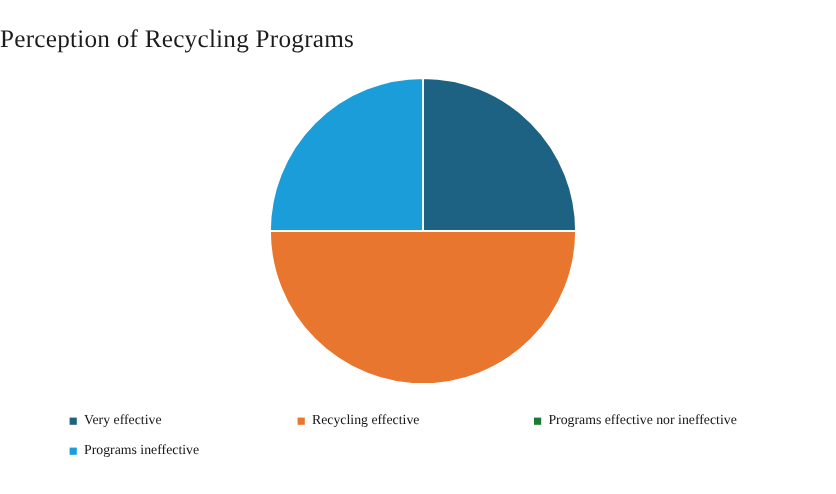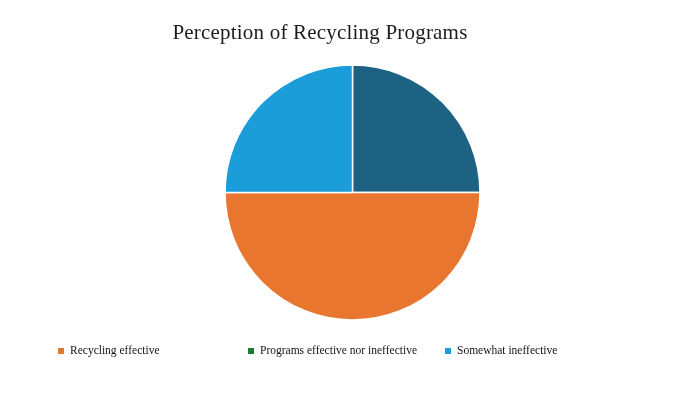--- a/index.html
+++ b/index.html
@@ -18,21 +18,20 @@
   #chart-root {
     position: absolute;
     inset: 0;
     background: #ffffff;
   }
   #chart-title {
     position: absolute;
     top: 20px;
     left: 0;
     width: 640px;
-    text-align: center;
     font-size: 21px;
     font-weight: 400;
     letter-spacing: 0.2px;
     color: #1c1c1c;
     font-family: "Liberation Serif", "DejaVu Serif", serif;
   }
   #pie-wrap {
     position: absolute;
     left: 224px;
     top: 64px;
@@ -87,32 +86,36 @@
       <g id="pie-wedges">
           <path d="M 128.5 128.5 L 128.500 1.000 A 127.5 127.5 0 0 1 256.000 128.500 Z" fill="#1d6183" stroke="#ffffff" stroke-width="1.5" stroke-linejoin="round"></path>
           <path d="M 128.5 128.5 L 256.000 128.500 A 127.5 127.5 0 0 1 1.000 128.500 Z" fill="#e8762f" stroke="#ffffff" stroke-width="1.5" stroke-linejoin="round"></path>
           <path d="M 128.5 128.5 L 1.000 128.500 A 127.5 127.5 0 0 1 128.500 1.000 Z" fill="#1b9dd9" stroke="#ffffff" stroke-width="1.5" stroke-linejoin="round"></path>
         </g>
     </svg>
   </div>
 
   <div id="legend">
 
+    <div class="legend-item">
+      <span class="legend-swatch" style="background-color: rgb(29, 97, 131);"></span>
+      <span class="legend-label">Very effective</span>
+    </div>
 
     <div class="legend-item">
       <span class="legend-swatch" style="background-color: rgb(232, 118, 47);"></span>
       <span class="legend-label">Recycling effective</span>
     </div>
 
     <div class="legend-item">
       <span class="legend-swatch" style="background-color: rgb(29, 122, 51);"></span>
       <span class="legend-label">Programs effective nor ineffective</span>
     </div>
 
     <div class="legend-item">
       <span class="legend-swatch" style="background-color: rgb(27, 157, 217);"></span>
-      <span class="legend-label">Somewhat ineffective</span>
+      <span class="legend-label">Programs ineffective</span>
     </div>
 
 
   </div>
 
 </div>
 
 </body></html>

